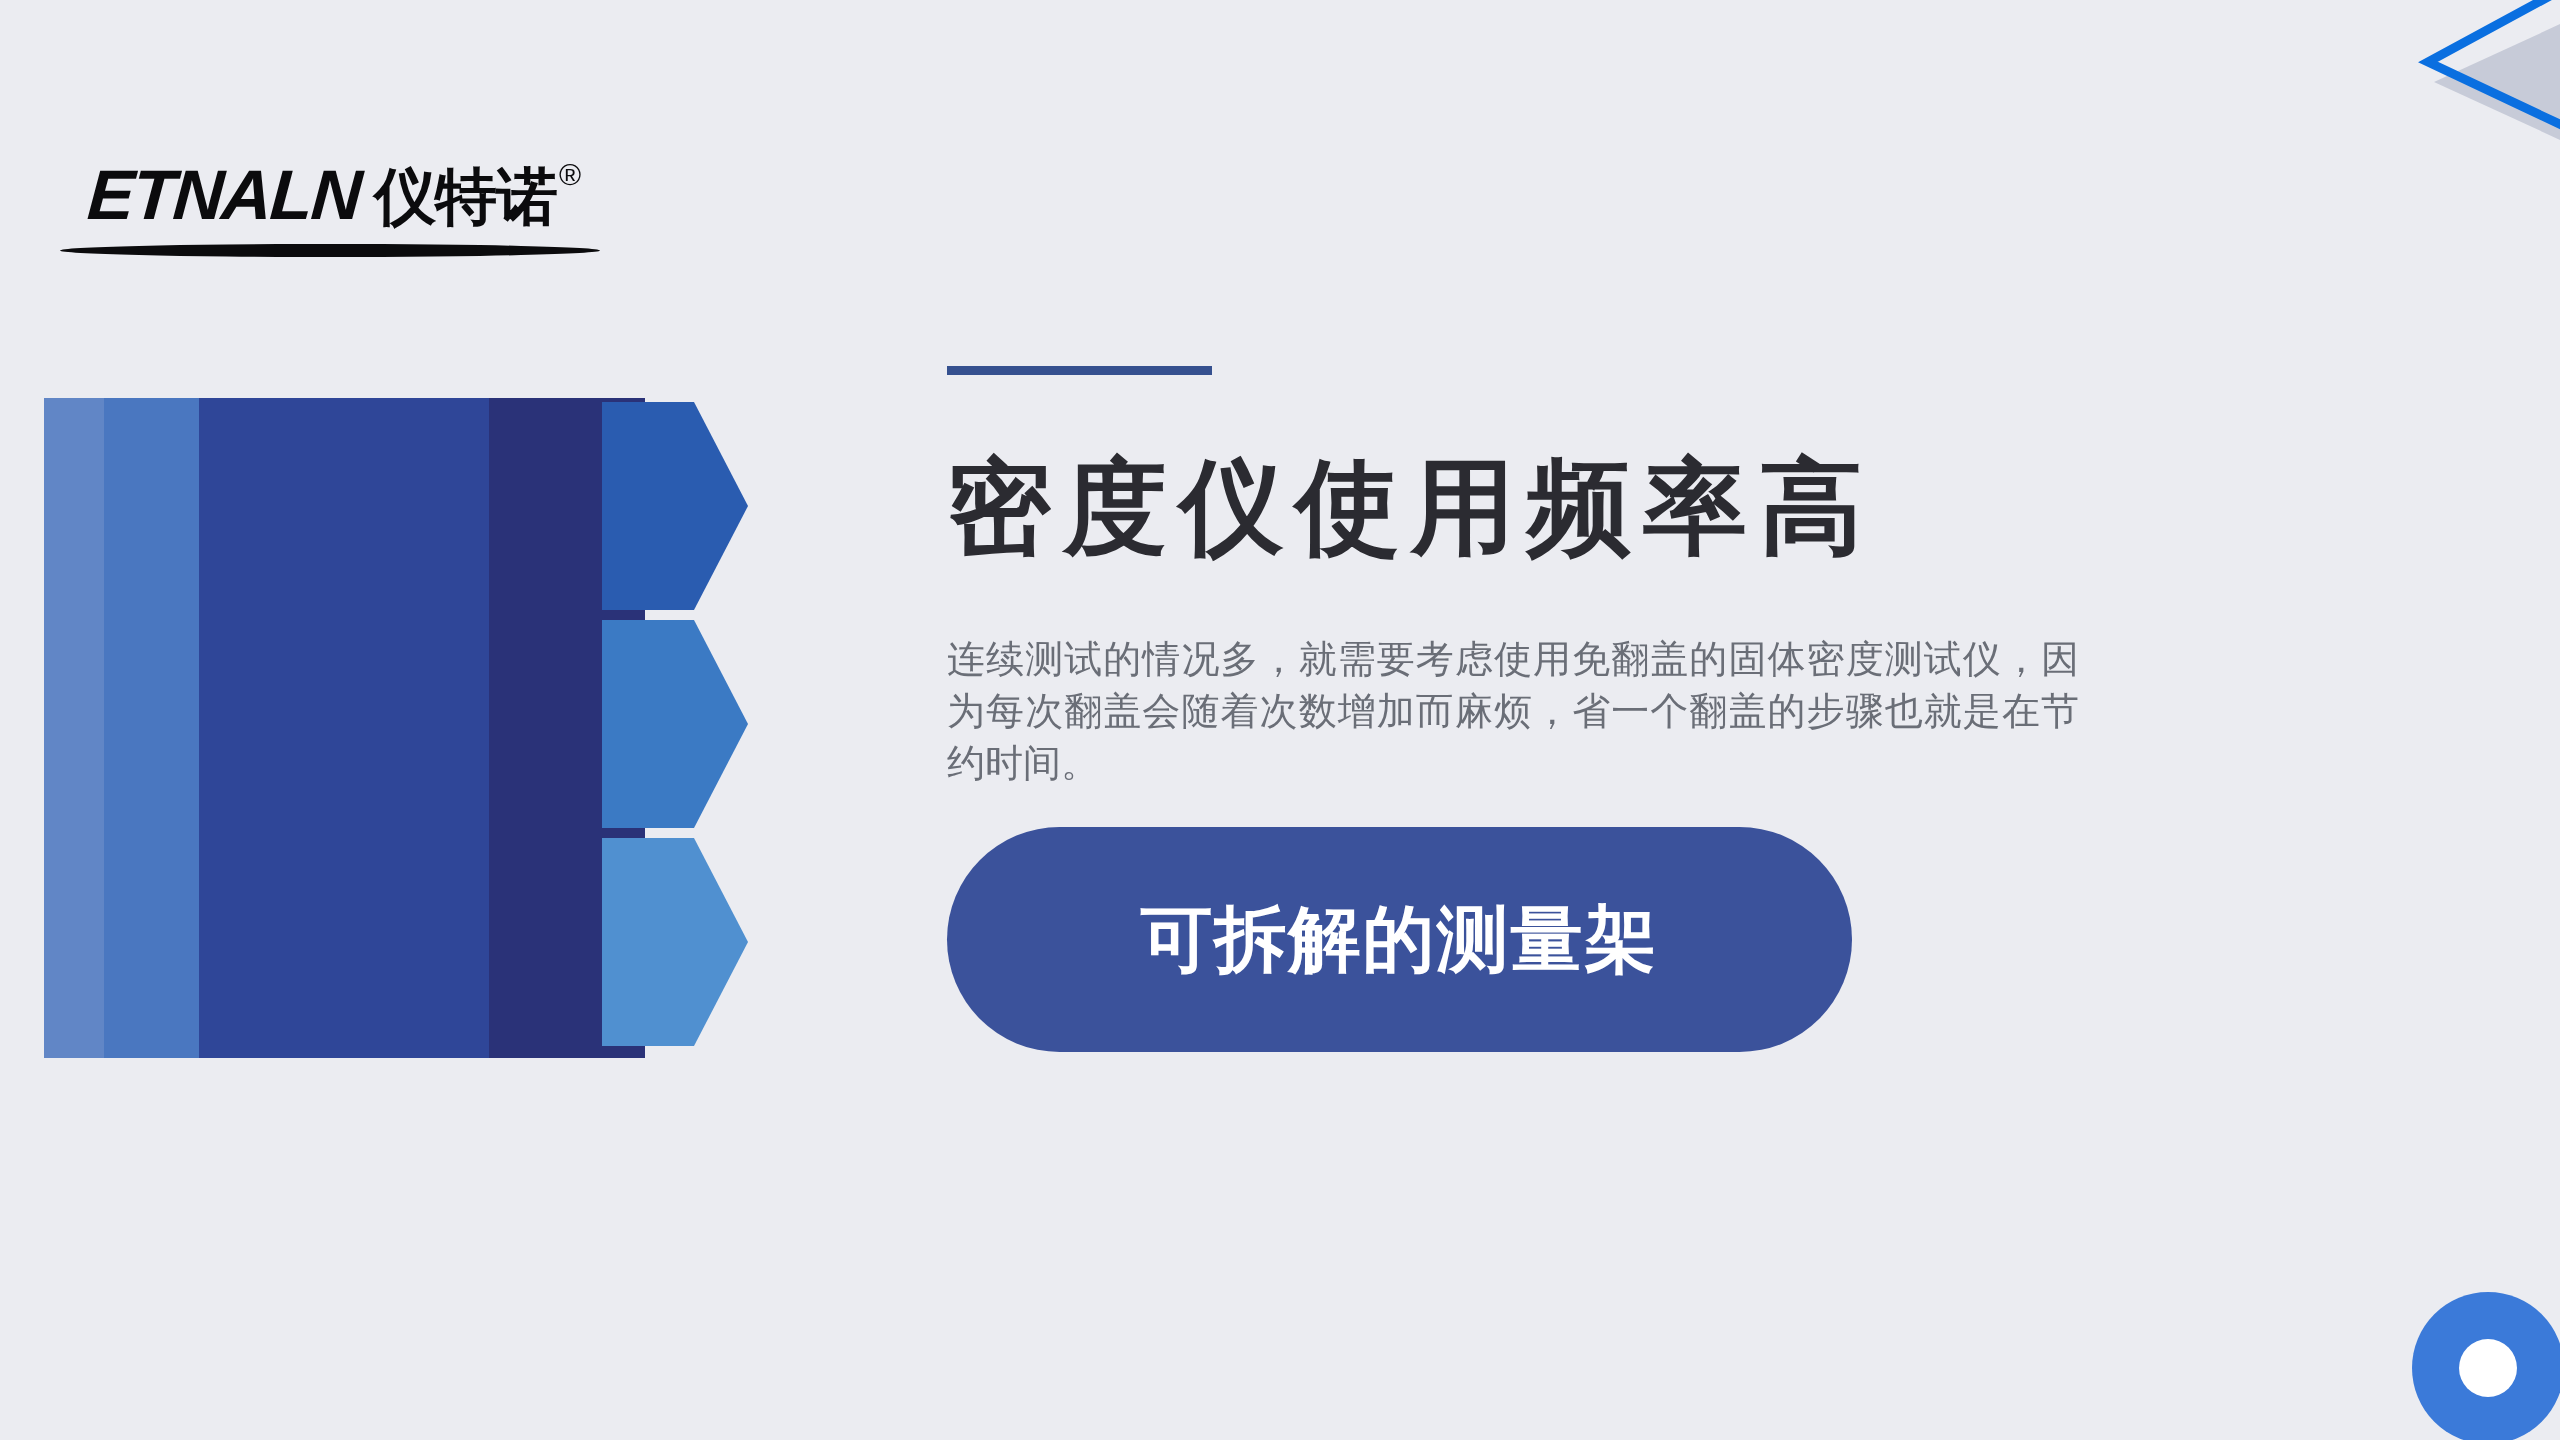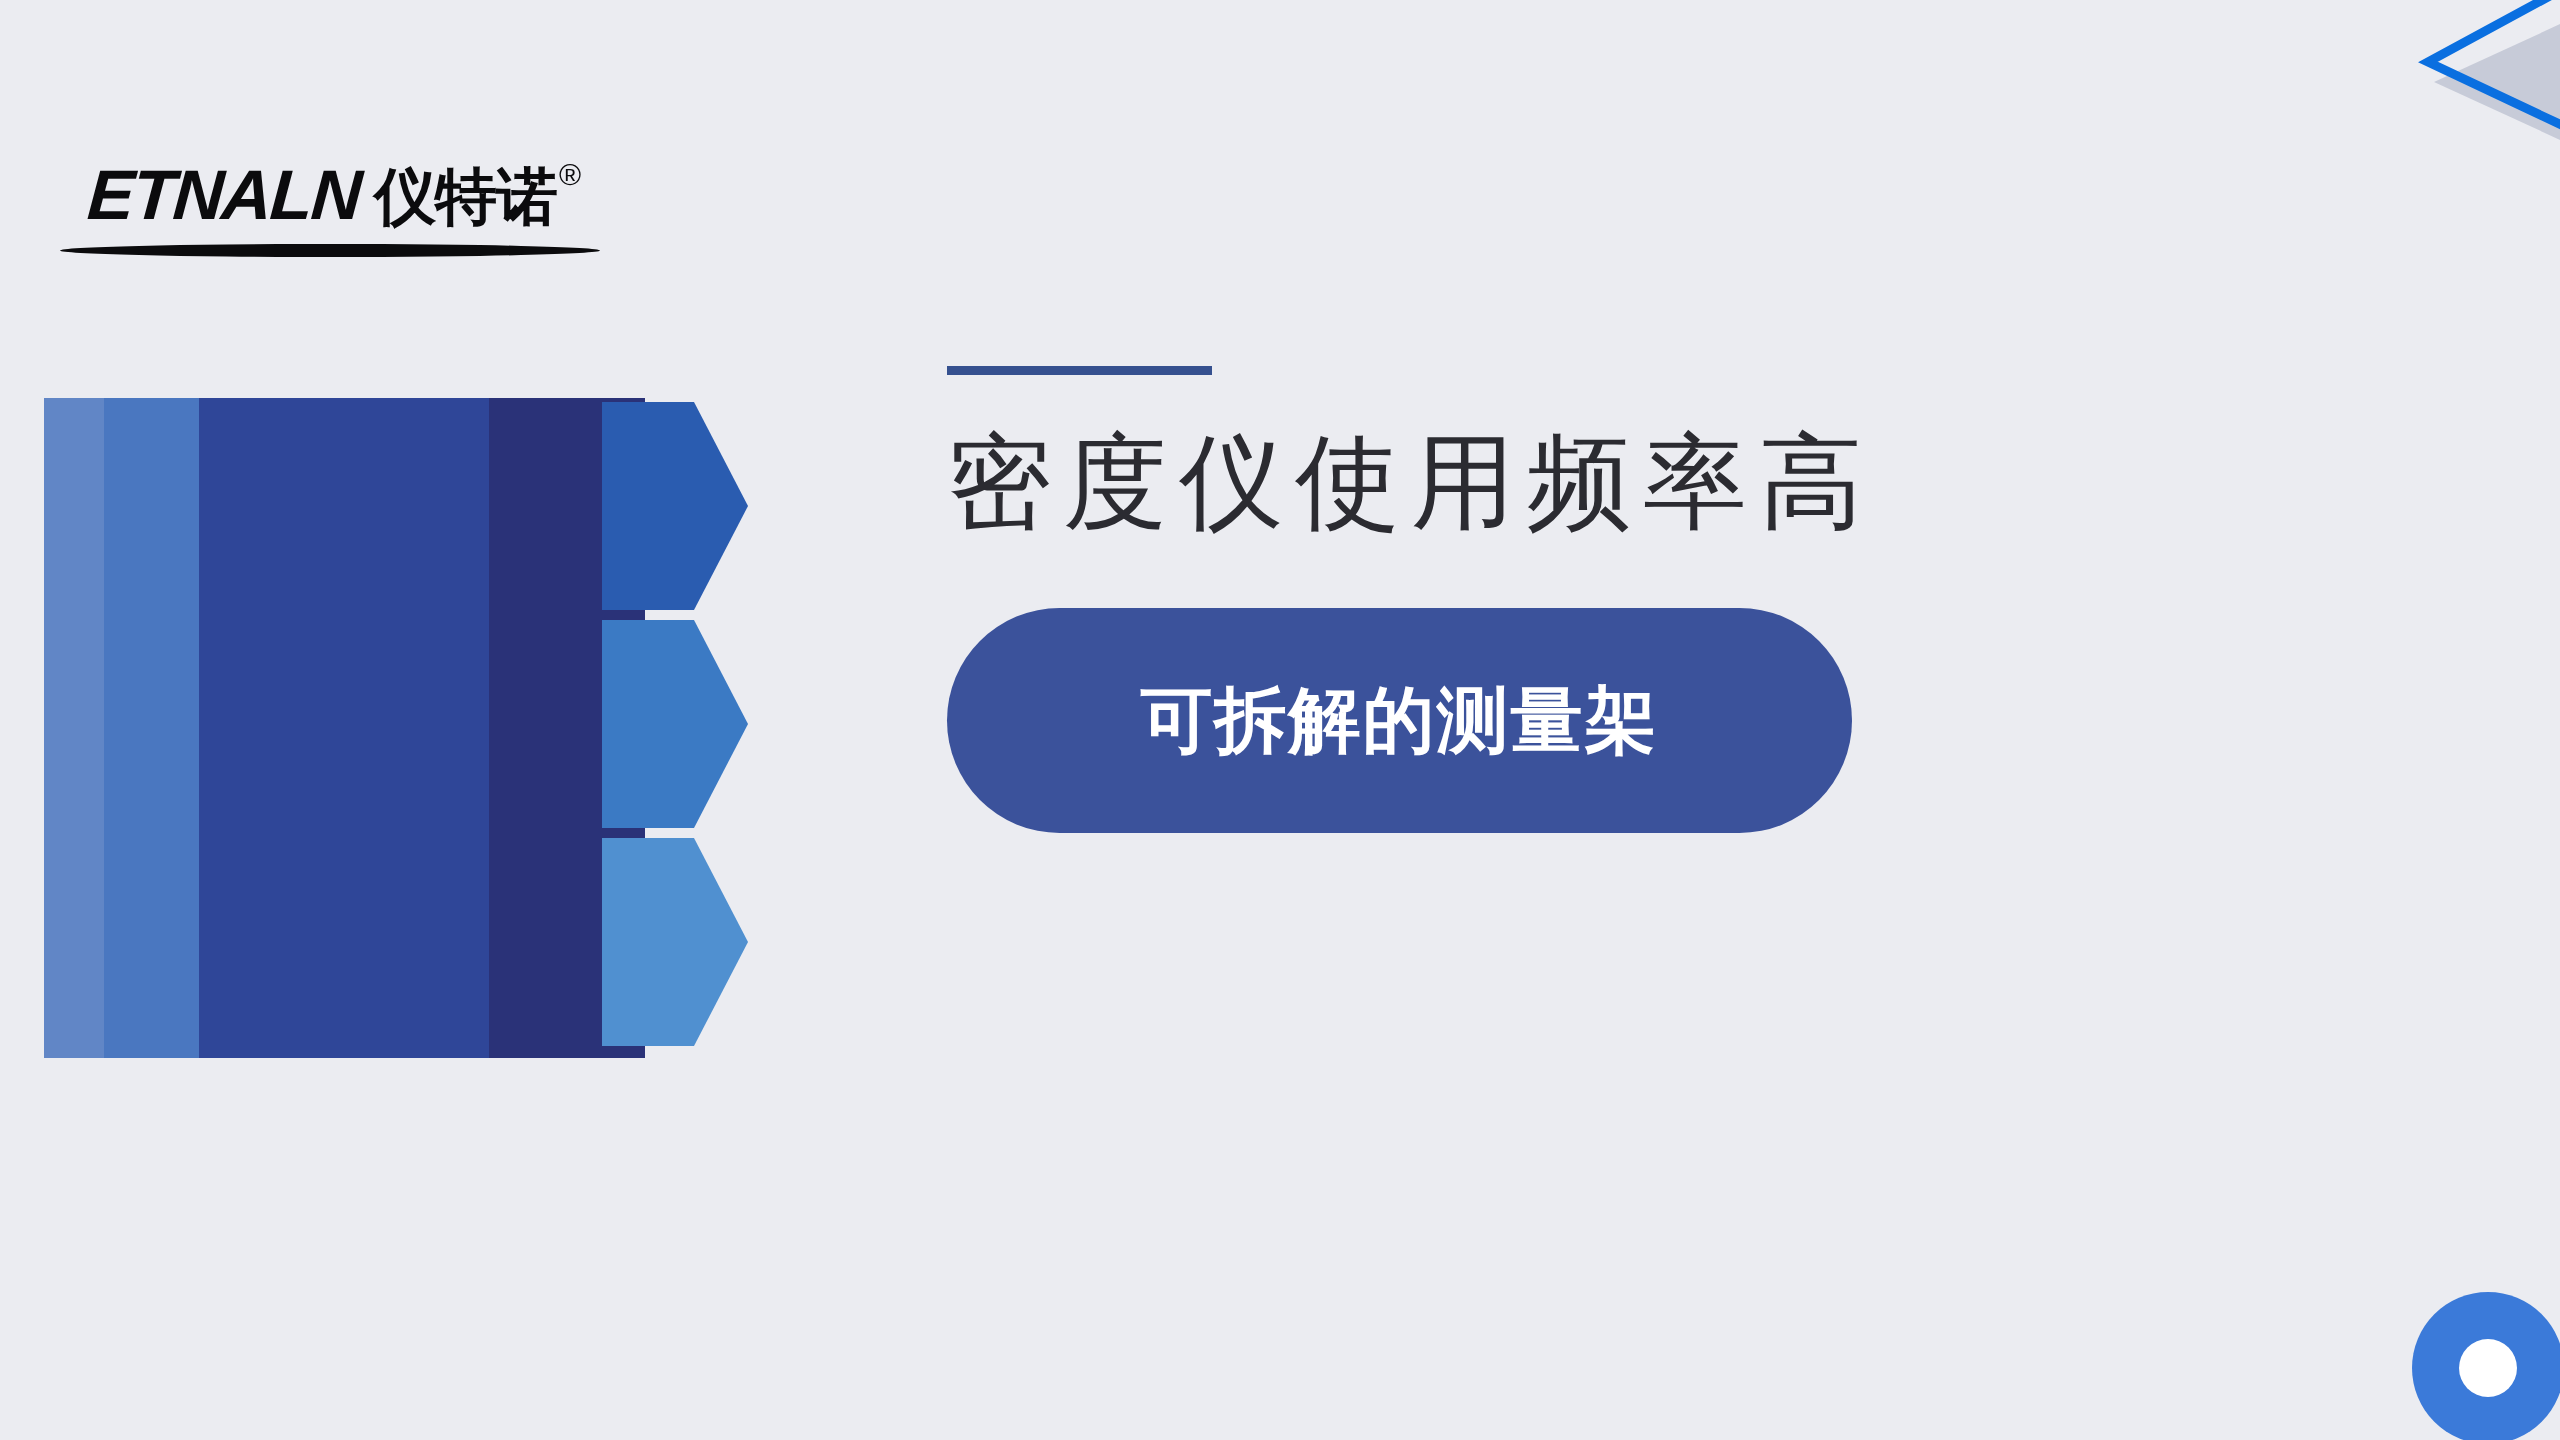--- a/index.html
+++ b/index.html
@@ -162,24 +162,24 @@
     left: 947px;
     top: 366px;
     width: 1500px;
   }
   .accent-bar {
     width: 265px;
     height: 9px;
     background: #35508f;
   }
   .headline {
-    margin-top: 51px;
+    margin-top: 76px;
     font-family: "DejaVu Sans", "Liberation Sans", sans-serif;
     font-size: 104px;
-    font-weight: 400;
+    font-weight: 700;
     color: #2b2b31;
     letter-spacing: 12px;
     line-height: 112px;
     white-space: nowrap;
   }
   .body-copy {
     margin-top: 22px;
     width: 1132px;
     font-family: "DejaVu Sans", "Liberation Sans", sans-serif;
     font-size: 38px;
@@ -253,18 +253,19 @@
       </svg>
       <svg class="chev chev-3" viewBox="0 0 146 208">
         <polygon points="0,0 92,0 146,104 92,208 0,208" fill="#5090d0"></polygon>
       </svg>
     </div>
   </div>
 
   <div class="content">
     <div class="accent-bar"></div>
     <h1 class="headline">密度仪使用频率高</h1>
+    <p class="body-copy">连续测试的情况多，就需要考虑使用免翻盖的固体密度测试仪，因为每次翻盖会随着次数增加而麻烦，省一个翻盖的步骤也就是在节约时间。</p>
     <button class="cta">
       <span class="cta-label">可拆解的测量架</span>
     </button>
   </div>
 
 </div>
 
 </body></html>

